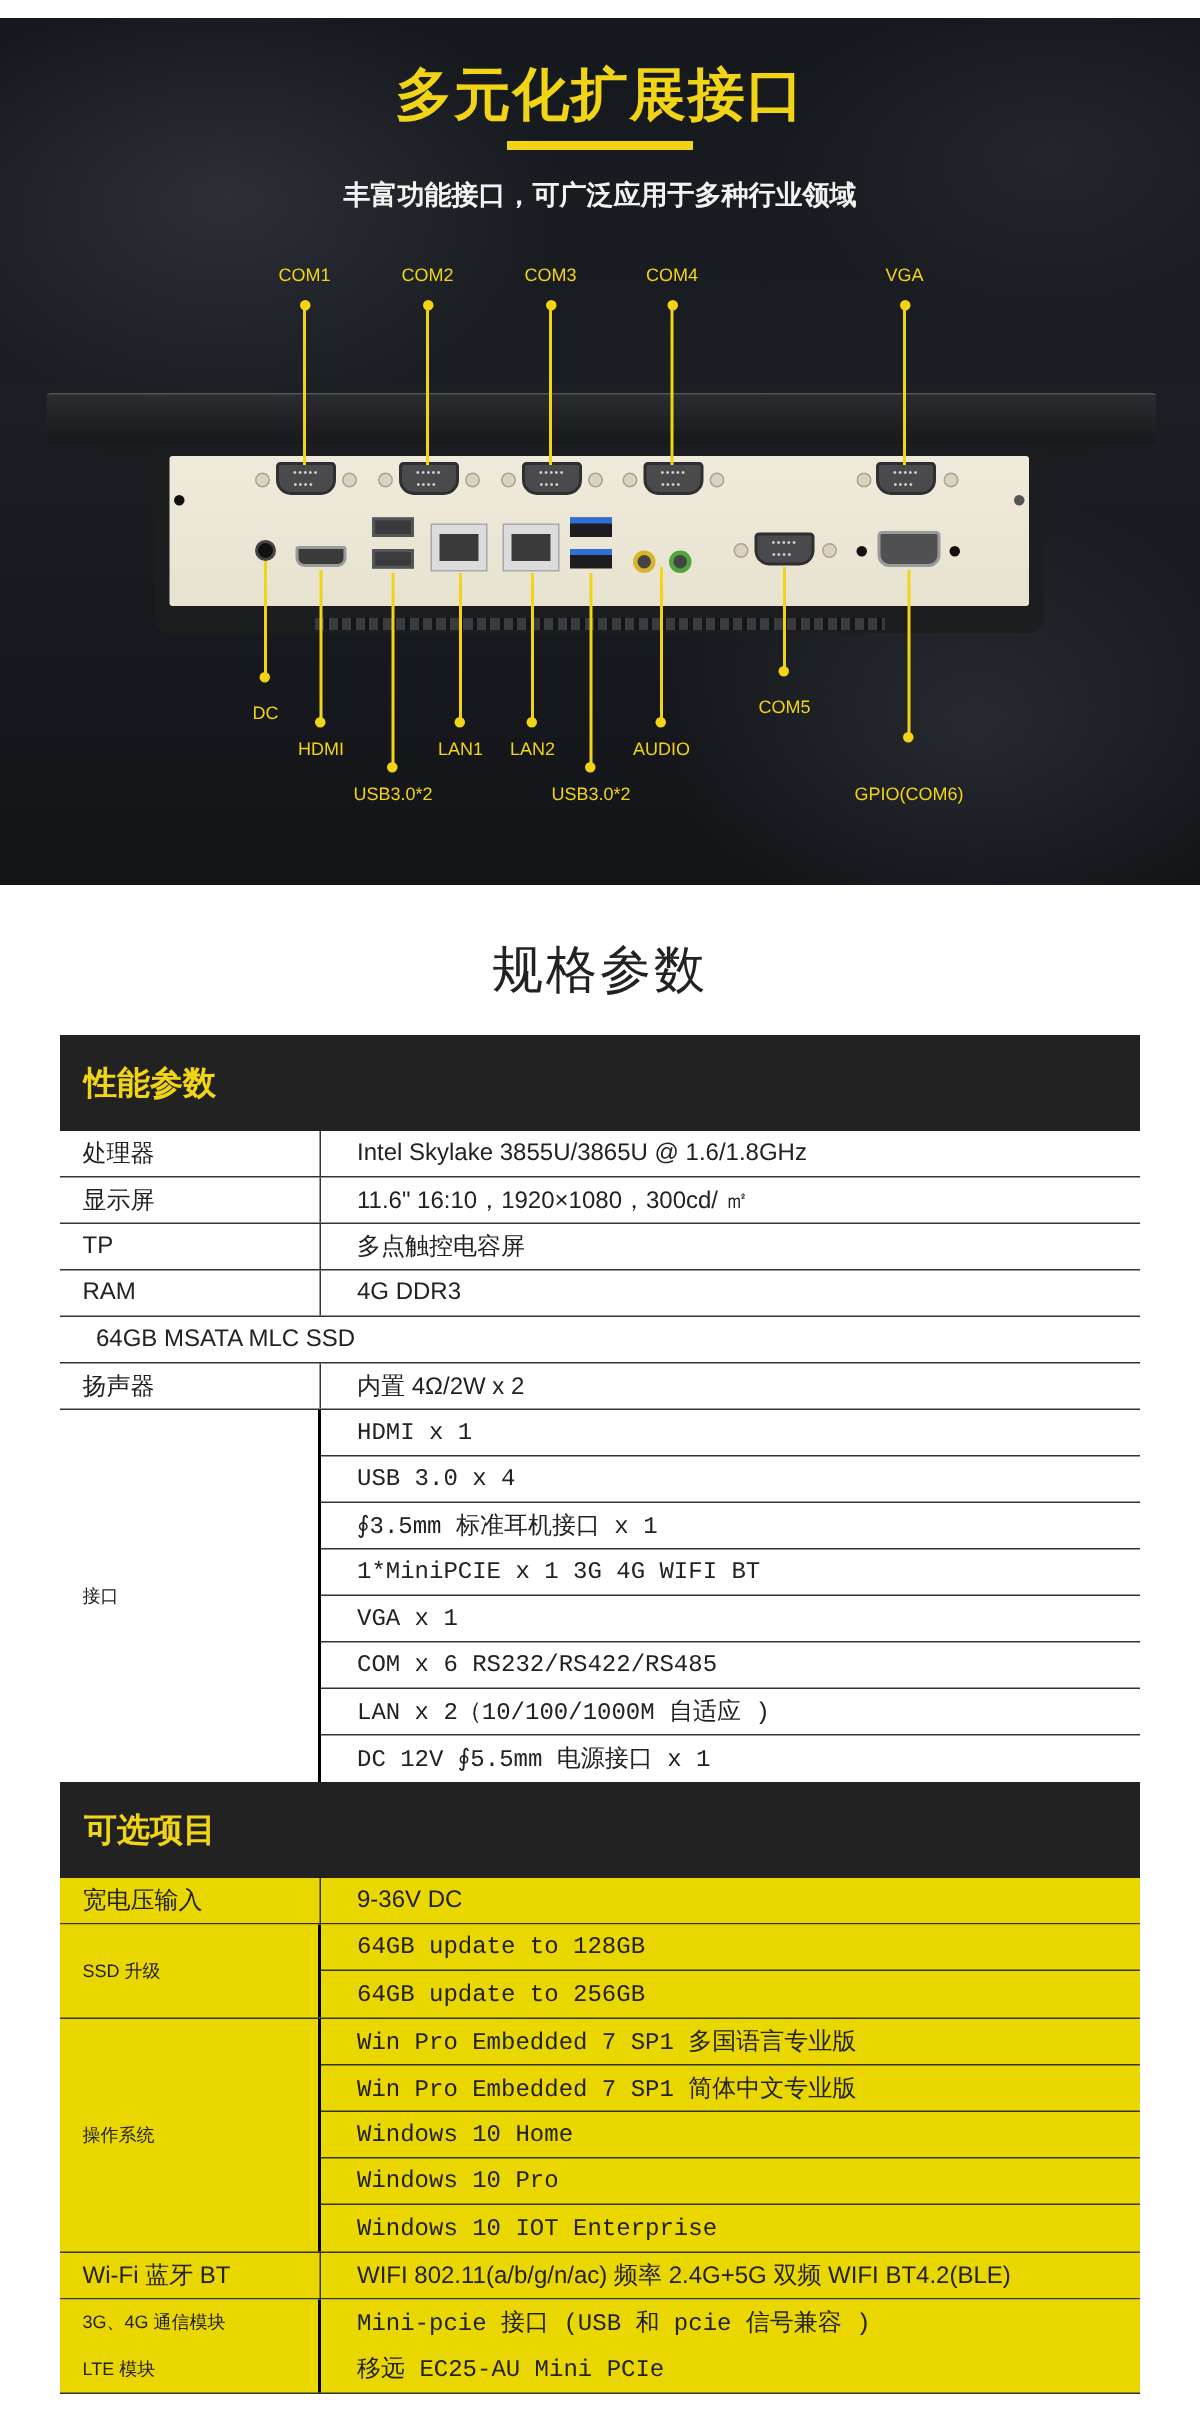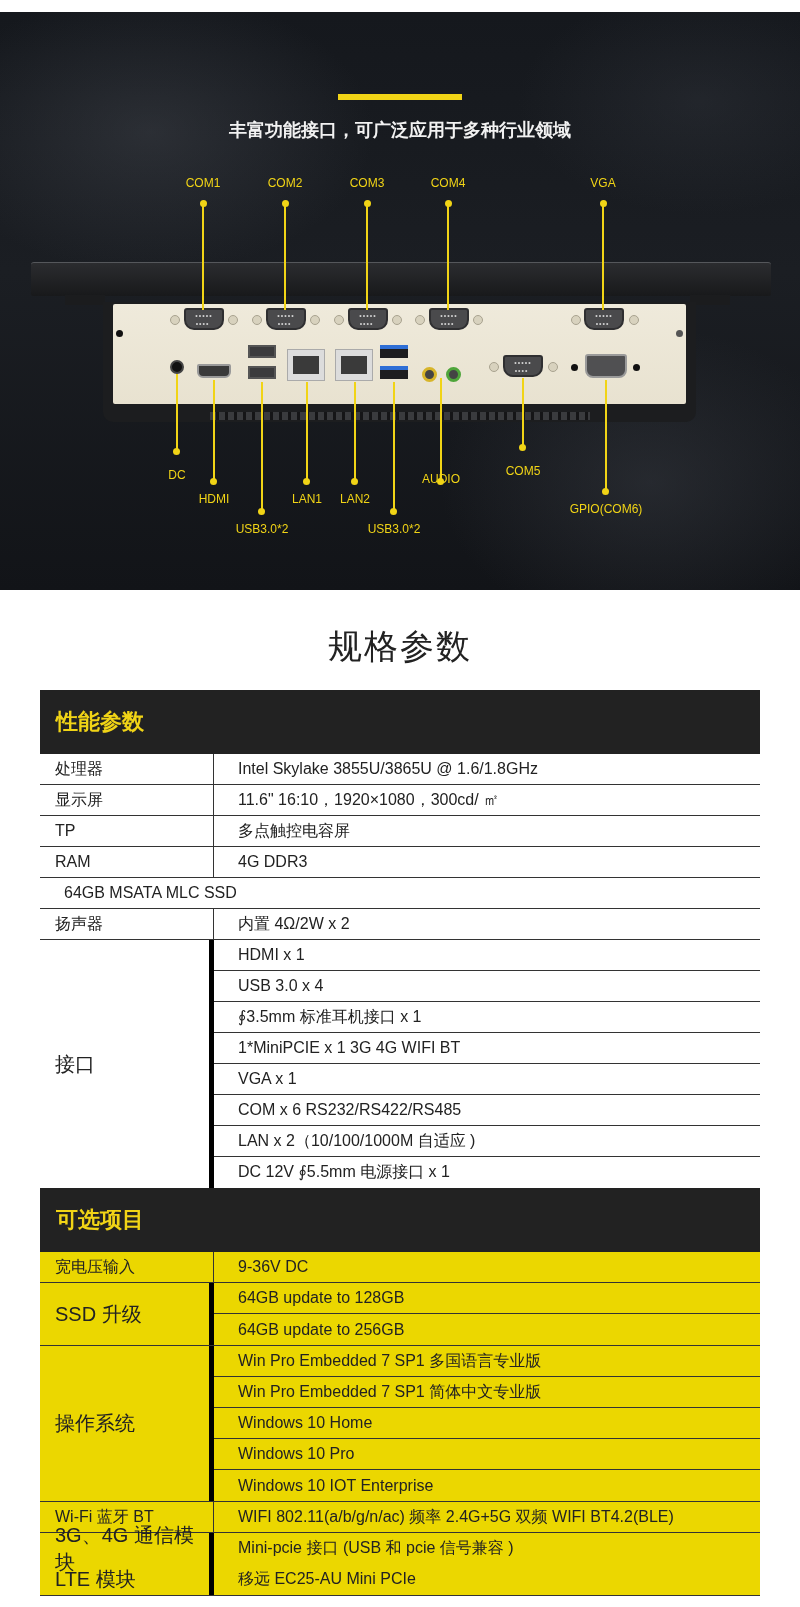--- a/index.html
+++ b/index.html
@@ -85,33 +85,34 @@
   }
   .spec { width: 720px; margin: 20px 0 0 40px; border-collapse: collapse; }
   .section-head {
     height: 64px; background: #222222; color: #f1d416; font-size: 22px; font-weight: bold;
     padding-left: 16px; display: flex; align-items: center;
   }
   .row { display: flex; height: 31px; border-bottom: 1px solid #333; }
   .row .k { width: 174px; padding-left: 15px; font-size: 16px; display: flex; align-items: center; border-right: 1px solid #333; }
   .row .v { flex: 1; padding-left: 24px; font-size: 16px; display: flex; align-items: center; }
   .group { display: flex; border-bottom: 1px solid #333; }
-  .group .k { width: 174px; padding-left: 15px; font-size: 20px; display: flex; align-items: center; border-right: 5px solid #000000; }
-  .group .vals { flex: 1; }
+  .group .k { width: 174px; padding-left: 15px; font-size: 12px; display: flex; align-items: center; border-right: 2px solid #000000; }
+  .group .vals { flex: 1; font-family: Liberation Mono, monospace; }
   .group .vals .v { height: 31px; padding-left: 24px; font-size: 16px; display: flex; align-items: center; border-bottom: 1px solid #333; }
   .group .vals .v:last-child { border-bottom: none; }
   .yellow { background: #ebd700; }
   .group.stack .k { flex-direction: column; align-items: flex-start; justify-content: center; }
   .group.stack .k span { height: 31px; display: flex; align-items: center; }
   .group.stack .vals .v { border-bottom: none; }
 </style>
 </head>
 <body>
 
 <section class="hero">
+  <h1 class="hero-title">多元化扩展接口</h1>
   <div class="hero-bar"></div>
   <p class="hero-sub">丰富功能接口，可广泛应用于多种行业领域</p>
 
   <div>
     <div class="bezel" style="top:250px;"></div>
     <div class="bezel-lip-l"></div>
     <div class="bezel-lip-r"></div>
     <div class="housing"></div>
     <div class="panel"></div>
     <div class="vent"></div>
@@ -199,29 +200,29 @@
     <span class="lead" style="left:354px;top:370px;height:100px"></span>
     <span class="pin" style="left:351px;top:466px"></span>
     <span class="callout" style="left:355px;top:480px">LAN2</span>
 
     <span class="lead" style="left:393px;top:370px;height:130px"></span>
     <span class="pin" style="left:390px;top:496px"></span>
     <span class="callout" style="left:394px;top:510px">USB3.0*2</span>
 
     <span class="lead" style="left:440px;top:366px;height:104px"></span>
     <span class="pin" style="left:437px;top:466px"></span>
-    <span class="callout" style="left:441px;top:460px">AUDIO</span>
+    <span class="callout" style="left:441px;top:480px">AUDIO</span>
 
     <span class="lead" style="left:522px;top:366px;height:70px"></span>
     <span class="pin" style="left:519px;top:432px"></span>
     <span class="callout" style="left:523px;top:452px">COM5</span>
 
     <span class="lead" style="left:605px;top:368px;height:112px"></span>
     <span class="pin" style="left:602px;top:476px"></span>
-    <span class="callout" style="left:606px;top:490px">GPIO(COM6)</span>
+    <span class="callout" style="left:606px;top:510px">GPIO(COM6)</span>
   </div>
 </section>
 
 <h2 class="spec-title">规格参数</h2>
 
 <div class="spec">
   <div class="section-head">性能参数</div>
 
   <div class="row">
     <div class="k">处理器</div>

